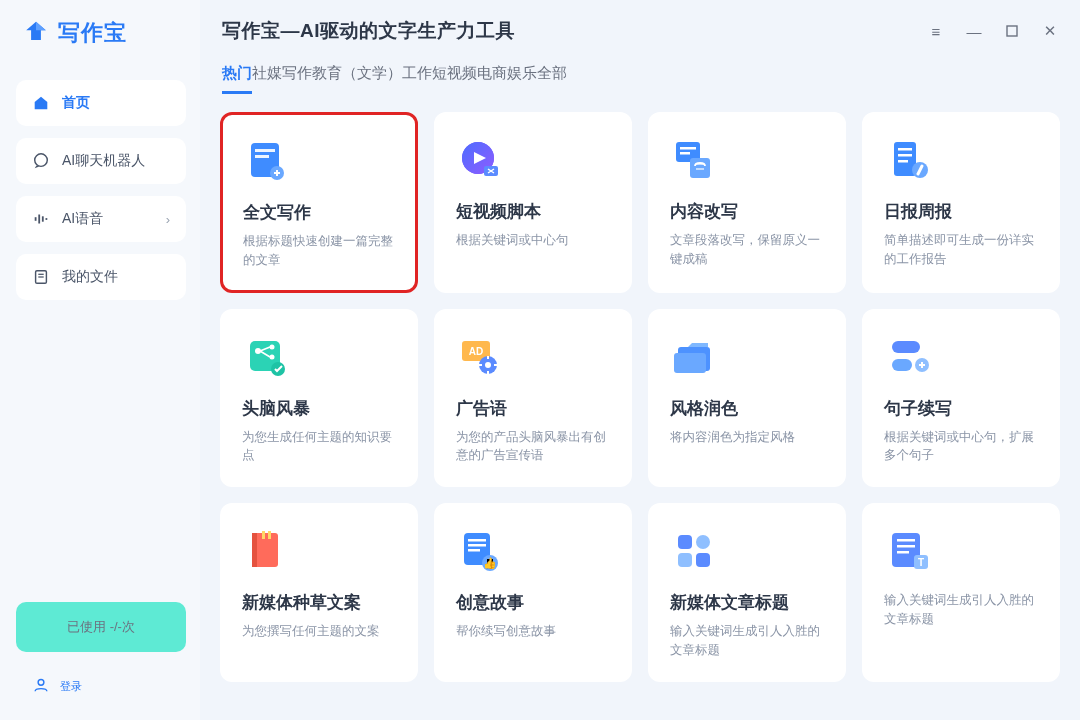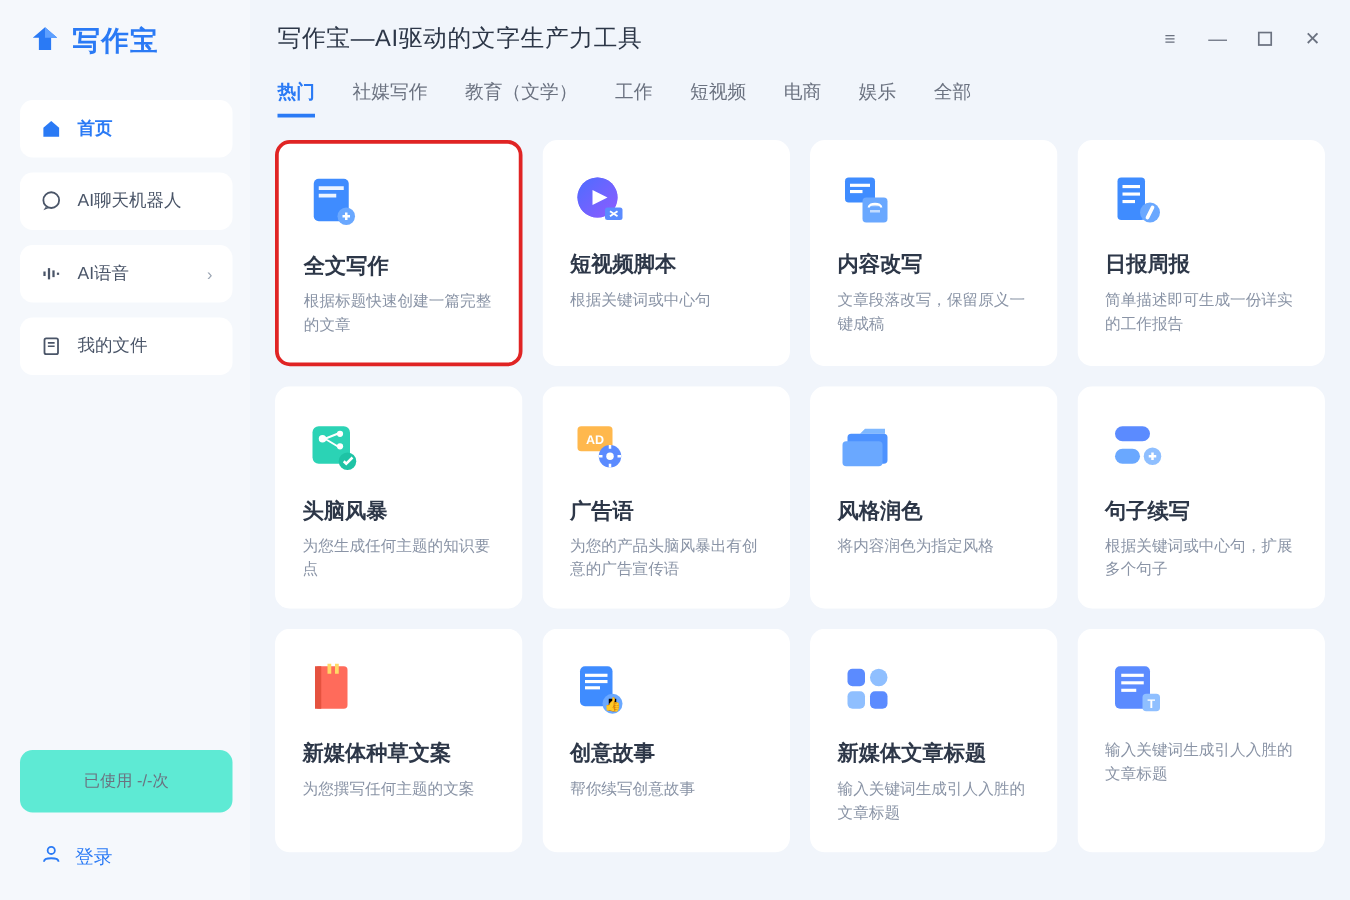--- a/index.html
+++ b/index.html
@@ -10,27 +10,27 @@
 .logo-icon { width: 28px; height: 28px; }
 .logo-text { font-size: 22px; font-weight: 700; color: #2a7af5; letter-spacing: 1px; }
 .nav { display: flex; flex-direction: column; gap: 12px; margin-top: 4px; }
 .nav-item { display: flex; align-items: center; gap: 12px; background: #fff; border-radius: 10px; padding: 14px 16px; font-size: 14px; color: #4a5568; cursor: pointer; position: relative; }
 .nav-item.active { color: #2a7af5; }
 .nav-item.active .nav-label { color: #2a7af5; font-weight: 600; }
 .nav-item .chev { margin-left: auto; color: #9aa4b2; font-size: 13px; }
 .nav-icon { width: 18px; height: 18px; display: inline-flex; align-items: center; justify-content: center; }
 .sidebar-footer { margin-top: auto; }
 .usage { font-size: 13px; color: #6b7280; background: #5eead4; border-radius: 10px; padding: 16px; text-align: center; margin-bottom: 14px; }
-.login { display: flex; align-items: center; gap: 10px; color: #2a7af5; font-size: 15px; padding: 10px 16px; cursor: pointer; font-weight: 500; }
+.login { display: flex; align-items: center; gap: 10px; color: #2a7af5; font-size: 11px; padding: 10px 16px; cursor: pointer; font-weight: 500; }
 .main { flex: 1; display: flex; flex-direction: column; background: #f1f5fb; }
 .titlebar { display: flex; align-items: center; padding: 18px 22px 0 22px; }
-.app-title { font-size: 19px; font-weight: 400; color: #2d3748; letter-spacing: 0.5px; }
+.app-title { font-size: 19px; font-weight: 700; color: #2d3748; letter-spacing: 0.5px; }
 .win-controls { margin-left: auto; display: flex; gap: 22px; color: #6b7280; align-items: center; }
 .win-btn { width: 16px; height: 16px; display: inline-flex; align-items: center; justify-content: center; cursor: pointer; font-size: 15px; }
-.tabs { display: flex; gap: 30px; padding: 20px 22px 6px 22px; font-size: 15px; color: #6b7280; }
+.tabs { display: flex; padding: 20px 22px 6px 22px; font-size: 15px; color: #6b7280; }
 .tab { cursor: pointer; padding-bottom: 8px; }
 .tab.active { color: #2a7af5; font-weight: 700; border-bottom: 3px solid #2a7af5; }
 .cards { padding: 12px 20px; display: grid; grid-template-columns: repeat(4, 1fr); gap: 16px; }
 .card { background: #fff; border-radius: 12px; padding: 22px 20px 20px 20px; cursor: pointer; min-height: 176px; border: 2px solid transparent; }
 .card.highlight { border: 3px solid #e02424; }
 .card-icon { width: 48px; height: 48px; margin-bottom: 16px; }
 .card-title { font-size: 17px; font-weight: 700; color: #2d3748; margin-bottom: 8px; }
 .card-desc { font-size: 12.5px; color: #8a94a6; line-height: 1.5; }
 </style>
 </head>

